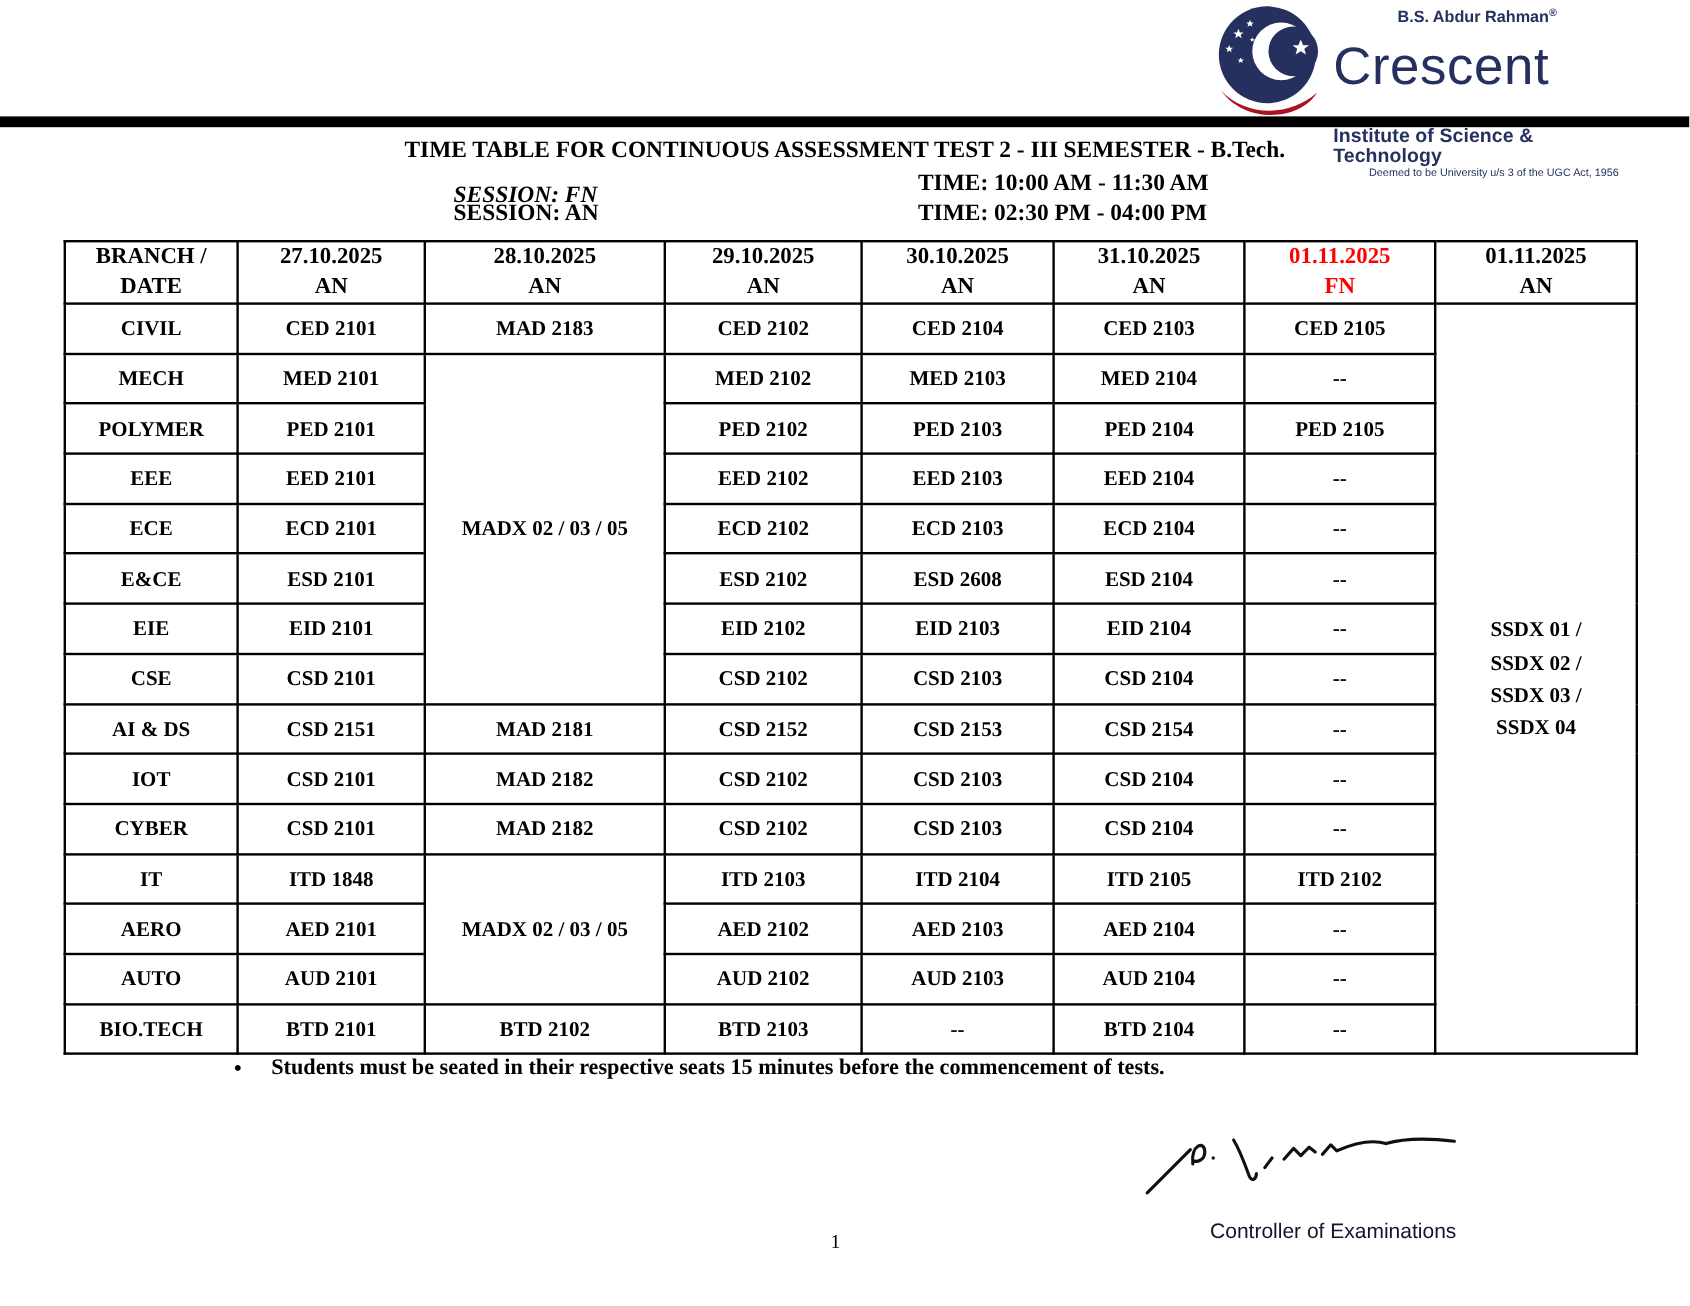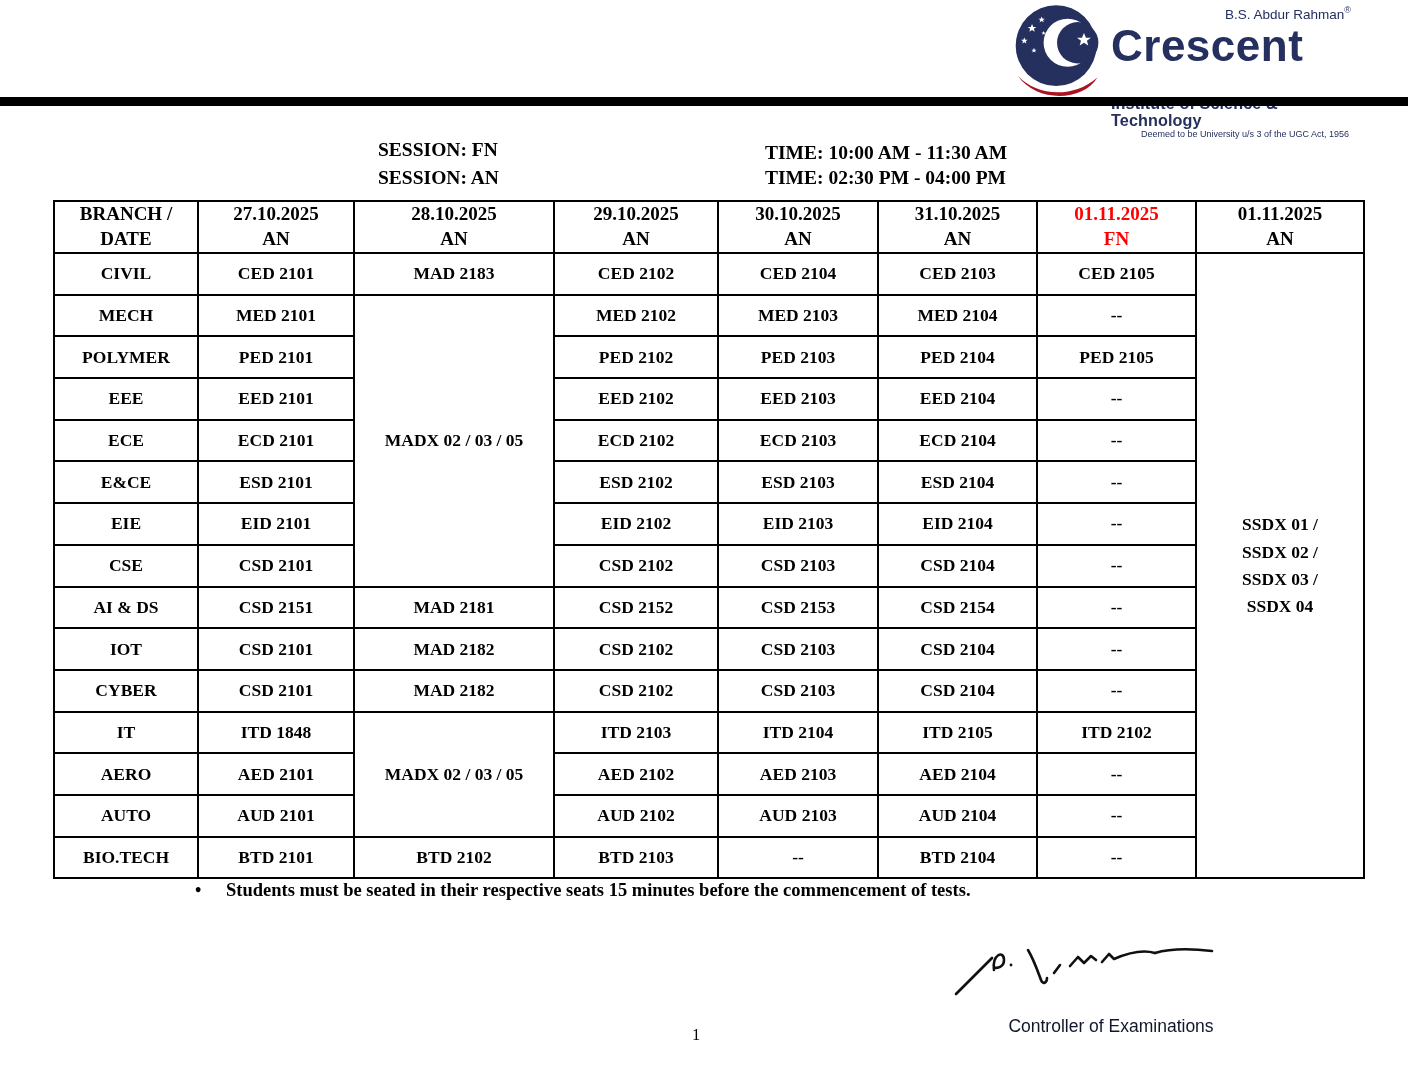--- a/index.html
+++ b/index.html
@@ -10,33 +10,33 @@
 
   
   .office-title {
     position:absolute; left:125px; top:26px;
     font-weight:bold; font-size:17.5px; letter-spacing:.3px;
   }
   .logo { position:absolute; left:1008px; top:3px; width:345px; height:94px; display:flex; }
   .logo svg.emblem { width:100px; height:93px; flex:0 0 auto; }
   .logo-text { display:flex; flex-direction:column; width:240px; margin-left:3px;
     font-family:"Liberation Sans","DejaVu Sans",sans-serif; color:#25305e; }
-  .logo-trademark { text-align:right; font-size:13.5px; font-weight:normal; margin-top:3px; line-height:1; }
+  .logo-trademark { text-align:center; font-size:13.5px; font-weight:bold; margin-top:3px; line-height:1; }
   .logo-trademark sup { font-size:9px; }
-  .logo-brand { font-weight:bold; font-size:44px; line-height:.94; letter-spacing:.5px; margin-top:4px; }
+  .logo-brand { font-weight:normal; font-size:44px; line-height:.94; letter-spacing:.5px; margin-top:14px; }
   .logo-subtitle { font-size:16.2px; font-weight:bold; letter-spacing:.1px; line-height:1.05;margin-top:29px; }
   .logo-tagline { font-size:9px; text-align:right; padding-right:2px; line-height:1.15; }
 
   .divider-bar { position:absolute; left:0; top:97px; width:1408px; height:9px; background:#000; }
 
   
   .doc-title { position:absolute; left:54px; top:115px; width:1300px; text-align:center;
     font-weight:bold; font-size:19.5px; }
   .session-line { position:absolute; font-weight:bold; font-size:19.5px; }
-  .pos-sfn { left:378px; top:139px; }
+  .pos-sfn { left:378px; top:152px;font-style:italic; }
   .pos-tfn { left:765px; top:142px; }
   .pos-san { left:378px; top:167px; }
   .pos-tan { left:765px; top:167px; }
 
   
   table.tt {
     position:absolute; left:53px; top:200px; width:1310px;
     border-collapse:collapse; table-layout:fixed;padding-left:33px;
   }
   .tt th, .tt td {
@@ -88,20 +88,21 @@
     <div class="logo-text">
       <div class="logo-trademark"><span>B.S. Abdur Rahman</span><sup>®</sup></div>
       <div class="logo-brand">Crescent</div>
       <div class="logo-subtitle">Institute of Science &amp; Technology</div>
       <div class="logo-tagline">Deemed to be University u/s 3 of the UGC Act, 1956</div>
     </div>
   </div>
 
   <div class="divider-bar"></div>
 
+  <div class="doc-title">TIME TABLE FOR CONTINUOUS ASSESSMENT TEST  2 -  III SEMESTER - B.Tech.</div>
   <div class="session-line pos-sfn">SESSION: FN</div>
   <div class="session-line pos-tfn">TIME: 10:00 AM - 11:30 AM</div>
   <div class="session-line pos-san">SESSION: AN</div>
   <div class="session-line pos-tan">TIME: 02:30 PM - 04:00 PM</div>
 
   <table class="tt">
     <colgroup>
       <col style="width:144px">
         <col style="width:156px">
         <col style="width:200px">
@@ -173,21 +174,21 @@
       <td>ECD 2101</td>
       <td>ECD 2102</td>
       <td>ECD 2103</td>
       <td>ECD 2104</td>
       <td>--</td>
     </tr>
     <tr class="body">
       <td>E&amp;CE</td>
       <td>ESD 2101</td>
       <td>ESD 2102</td>
-      <td>ESD 2103</td>
+      <td>ESD 2608</td>
       <td>ESD 2104</td>
       <td>--</td>
     </tr>
     <tr class="body">
       <td>EIE</td>
       <td>EID 2101</td>
       <td>EID 2102</td>
       <td>EID 2103</td>
       <td>EID 2104</td>
       <td>--</td>

